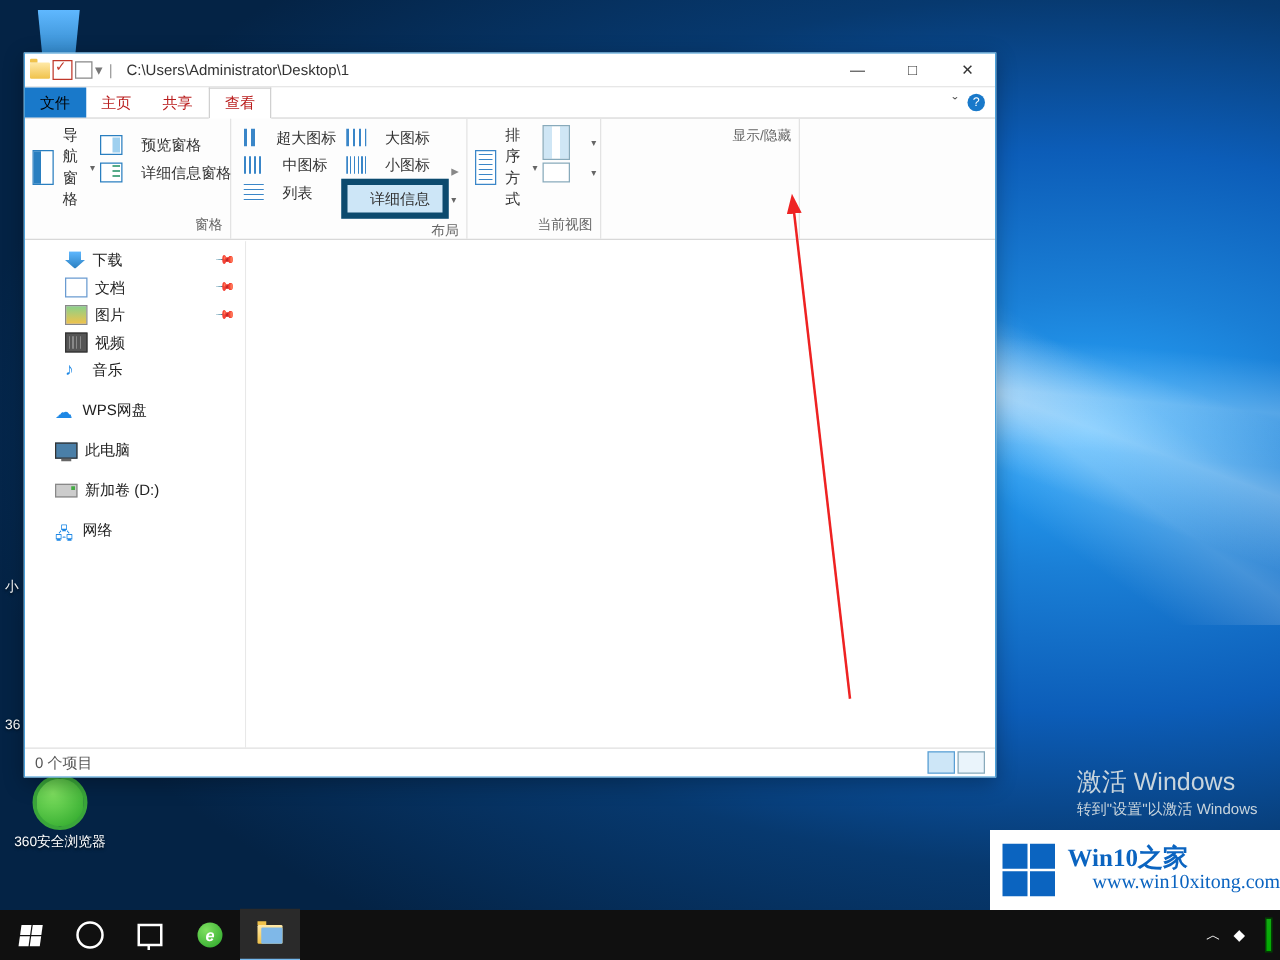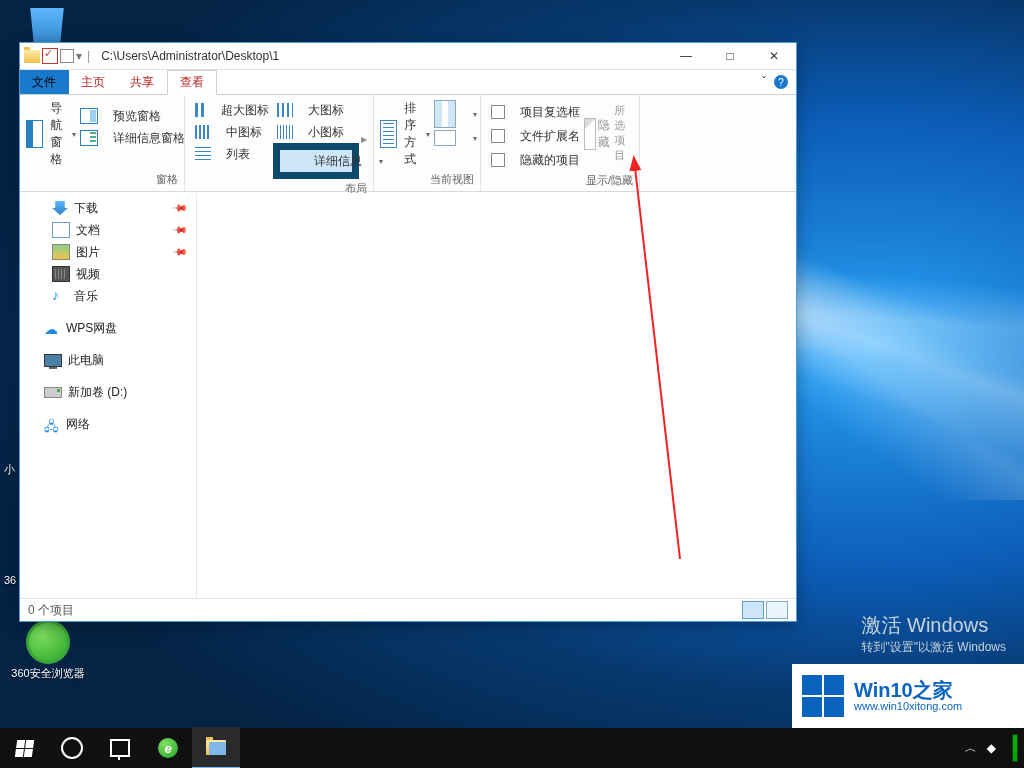--- a/index.html
+++ b/index.html
@@ -39,21 +39,21 @@
 .tabs .mini{display:flex;align-items:center;gap:8px;padding-right:8px;color:#555;}
 .help{width:14px;height:14px;border-radius:50%;background:#1979ca;color:#fff;font-size:10px;display:flex;align-items:center;justify-content:center;}
 
 .ribbon{height:96px;background:#fdfdfd;border-bottom:1px solid #d8d8d8;display:flex;}
 .rgrp{border-right:1px solid #e3e3e3;padding:4px 6px 2px;display:flex;flex-direction:column;}
 .rgrp .body{flex:1;display:flex;align-items:flex-start;}
 .rgrp .cap{text-align:right;color:#666;font-size:11px;padding:2px 0;}
 .bigbtn{display:flex;flex-direction:row;align-items:center;justify-content:center;width:50px;height:70px;text-align:center;color:#333;gap:2px;}
 .bigbtn .ic{width:30px;height:26px;}
 .smbtn{display:flex;align-items:center;gap:15px;height:22px;padding:0 4px;color:#333;white-space:nowrap;}
-.smbtn.sel{background:#cde6f7;border:7px solid #0c4a6e;padding:0 19px;}
+.smbtn.sel{background:#cde6f7;border:5px solid #0c4a6e;padding:0 3px;}
 .smic{width:16px;height:14px;display:inline-block;}
 .col{display:flex;flex-direction:column;}
 .chk{width:12px;height:12px;border:1px solid #888;display:inline-block;}
 
 
 .ic-navpane{background:linear-gradient(90deg,#2a7fc0 0 40%,#fff 40% 100%);border:1px solid #2a7fc0;}
 .ic-preview{background:#fff;border:1px solid #2a7fc0;position:relative;}
 .ic-preview::after{content:"";position:absolute;right:1px;top:1px;bottom:1px;width:40%;background:#9fd0ef;}
 .ic-detailpane{background:#fff;border:1px solid #2a7fc0;position:relative;}
 .ic-detailpane::after{content:"";position:absolute;right:1px;top:1px;bottom:1px;width:40%;background:repeating-linear-gradient(#5a8 0 2px,#fff 2px 4px);}
@@ -114,26 +114,26 @@
 .tv::after{content:"";position:absolute;left:6px;bottom:-5px;width:2px;height:4px;background:#fff;}
 .ie{width:20px;height:20px;border-radius:50%;background:radial-gradient(circle at 35% 30%,#7fe060,#28a428);position:relative;}
 .ie::after{content:"e";position:absolute;inset:0;display:flex;align-items:center;justify-content:center;color:#fff;font-weight:bold;font-style:italic;font-size:13px;}
 .fold{width:20px;height:15px;background:linear-gradient(#ffe9a8,#f0c24b);border-radius:1px;position:relative;}
 .fold::before{content:"";position:absolute;top:-3px;left:0;width:7px;height:3px;background:#f0c24b;}
 .fold::after{content:"";position:absolute;left:3px;right:0;top:2px;bottom:0;background:#7fb8e8;border-radius:1px;}
 .tray{margin-left:auto;display:flex;align-items:center;gap:10px;padding-right:6px;color:#fff;}
 .battery{width:4px;height:26px;background:linear-gradient(#1a1,#0a0);margin-left:6px;border:1px solid #040;}
 
 
-.wmark{position:absolute;right:0;bottom:40px;width:232px;height:64px;background:#fff;display:flex;align-items:center;gap:10px;padding-left:10px;box-sizing:border-box;}
+.wmark{position:absolute;right:0;bottom:40px;width:232px;height:64px;background:#fff;display:flex;align-items:center;gap:10px;padding-left:10px;box-sizing:border-box;font-family:Liberation Serif, serif;}
 .wmlogo{display:grid;grid-template-columns:20px 20px;grid-template-rows:20px 20px;gap:2px;}
 .wmlogo div{background:#0b64c0;}
 .wmtext{color:#0b64c0;}
 .wmtext .t1{font-size:20px;font-weight:bold;line-height:1;}
-.wmtext .t2{font-size:11px;color:#0b64c0;}
+.wmtext .t2{font-size:16px;color:#0b64c0;margin-left:20px;}
 .activate{position:absolute;right:18px;bottom:112px;color:#c8d4dc;text-align:left;}
 .activate .a1{font-size:20px;}
 .activate .a2{font-size:12px;}
 </style>
 </head>
 <body>
 
 <div class="desktop">
 
   <div class="dicon recycle">
@@ -249,41 +249,20 @@
             <div class="smbtn">
                 <span class="ic-fit"></span>
                 <span class="dd">▾</span>
               </div>
           </div>
         </div>
         <div class="cap">当前视图</div>
       </div>
 
       <div class="rgrp" style="width:146px">
-        <div class="body">
-          <div class="col" style="gap:2px;margin-top:2px">
-            <div class="smbtn">
-                <span class="chk"></span>
-                <span>项目复选框</span>
-              </div>
-            <div class="smbtn">
-                <span class="chk"></span>
-                <span>文件扩展名</span>
-              </div>
-            <div class="smbtn">
-                <span class="chk"></span>
-                <span>隐藏的项目</span>
-              </div>
-          </div>
-          <div class="bigbtn" style="width:44px;color:#999">
-            <span class="ic-hide"></span>
-            <span>隐藏</span>
-            <span style="font-size:11px;margin-top:-3px">所选项目</span>
-          </div>
-        </div>
         <div class="cap">显示/隐藏</div>
       </div>
 
       <div class="rgrp" style="width:50px;border-right:none">
         <div class="cap">&nbsp;</div>
       </div>
     </div>
 
     <div class="content">
       <div class="side">

